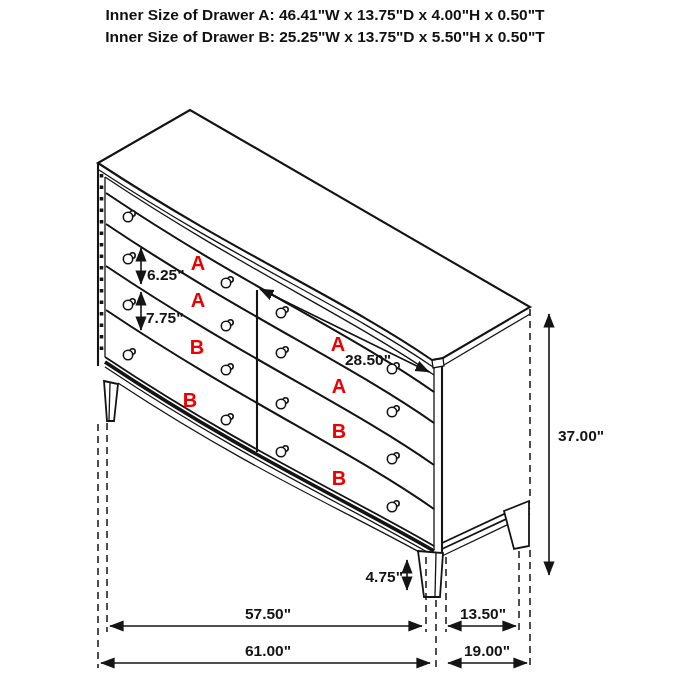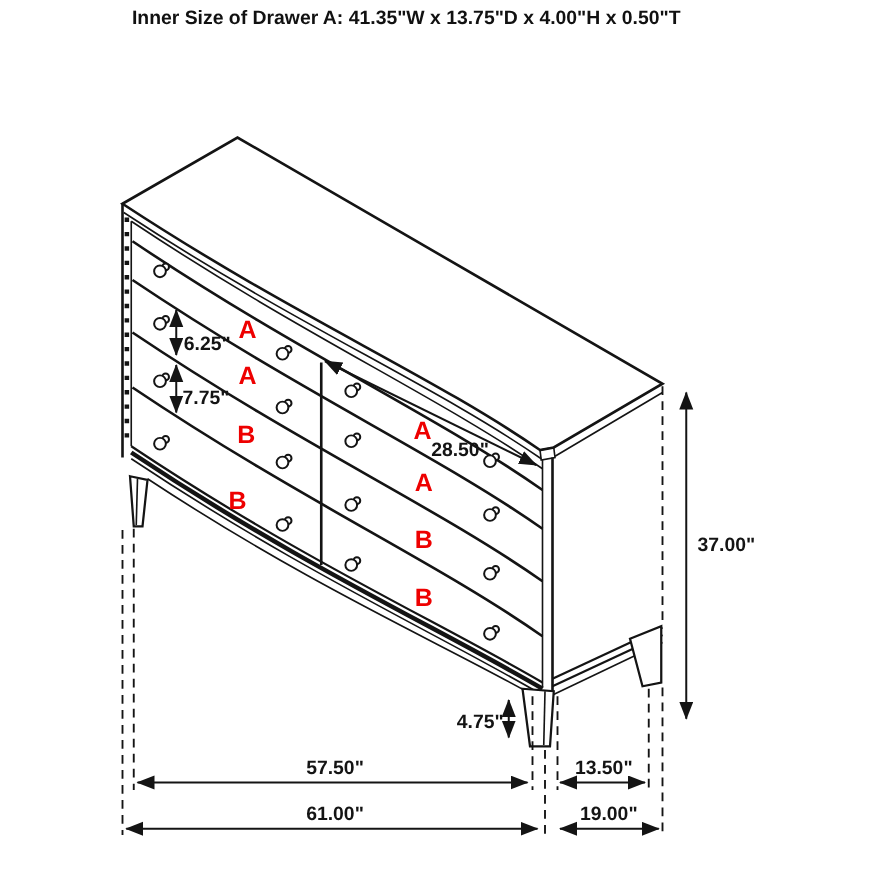--- a/index.html
+++ b/index.html
@@ -25,21 +25,22 @@
   .face{fill:#ffffff;stroke:#141414;stroke-width:2.1;}
   .leg{fill:#ffffff;stroke:#141414;stroke-width:1.8;}
   .knob-c{fill:#ffffff;stroke:#141414;stroke-width:1.6;}
 </style>
 </head>
 <body>
 
 <div id="stage">
 
   <div id="header">
-    <div>Inner Size of Drawer A: 41.35"W x 13.75"D x 4.00"H x 0.50"T</div>
+    <div>Inner Size of Drawer A: 46.41"W x 13.75"D x 4.00"H x 0.50"T</div>
+    <div>Inner Size of Drawer B: 25.25"W x 13.75"D x 5.50"H x 0.50"T</div>
   </div>
 
   <svg width="700" height="700" viewBox="0 0 700 700">
     <defs>
       <marker id="ae" orient="auto" markerWidth="10" markerHeight="9" refX="8.5" refY="3.5">
         <path d="M0,0 L9,3.5 L0,7 Z" fill="#141414"></path>
       </marker>
       <marker id="as" orient="auto-start-reverse" markerWidth="10" markerHeight="9" refX="8.5" refY="3.5">
         <path d="M0,0 L9,3.5 L0,7 Z" fill="#141414"></path>
       </marker>

